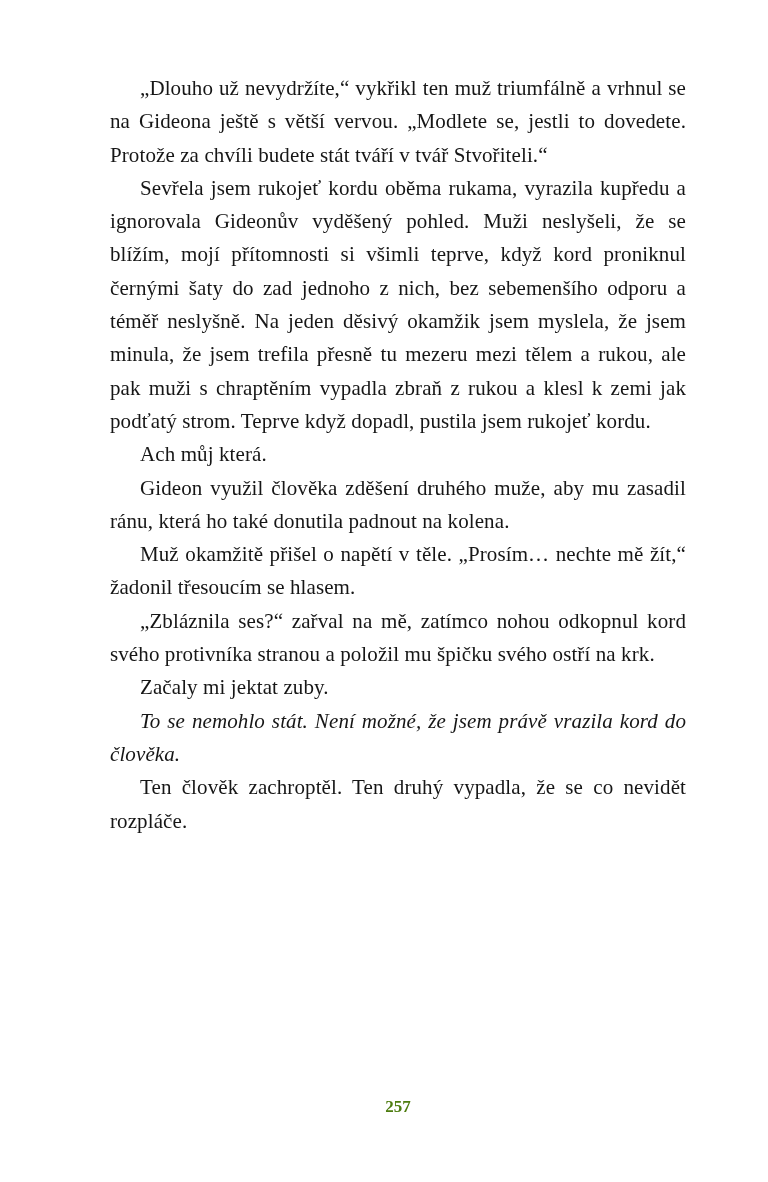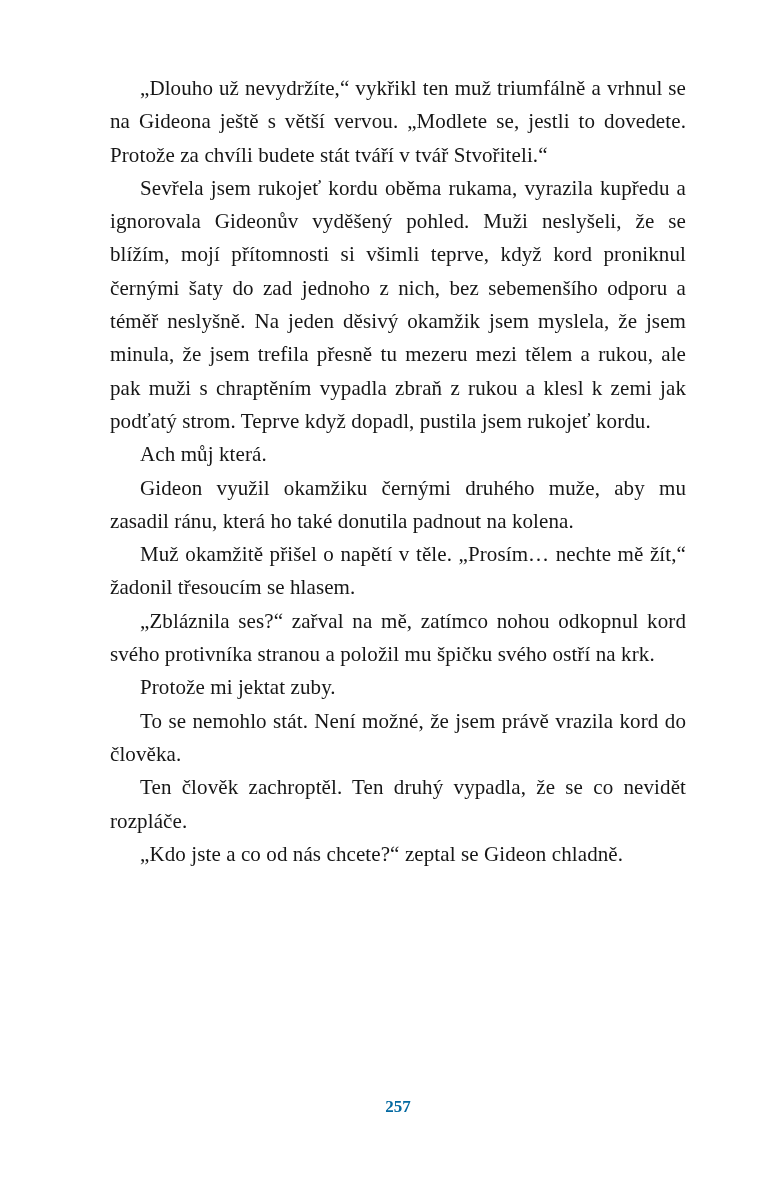--- a/index.html
+++ b/index.html
@@ -30,42 +30,42 @@
     text-align: justify;
     text-justify: inter-word;
     letter-spacing: 0.1px;
   }
   .para {
     margin: 0;
     text-indent: 30px;
     hyphens: auto;
   }
   .para.italic {
+    font-style: italic;
   }
   .page-number {
     position: absolute;
     left: 110px;
     top: 1097px;
     width: 576px;
     text-align: center;
     font-size: 17px;
     font-weight: 700;
-    color: #0369a1;
+    color: #4d7c0f;
   }
 </style>
 </head>
 <body>
 
 <div class="page">
   <div class="text-block">
       <p class="para normal">„Dlouho už nevydržíte,“ vykřikl ten muž triumfálně a vrhnul se na Gideona ještě s větší vervou. „Modlete se, jestli to dovedete. Protože za chvíli budete stát tváří v tvář Stvořiteli.“</p>
       <p class="para normal">Sevřela jsem rukojeť kordu oběma rukama, vyrazila kupředu a ignorovala Gideonův vyděšený pohled. Muži neslyšeli, že se blížím, mojí přítomnosti si všimli teprve, když kord proniknul černými šaty do zad jednoho z nich, bez sebemenšího odporu a téměř neslyšně. Na jeden děsivý okamžik jsem myslela, že jsem minula, že jsem trefila přesně tu mezeru mezi tělem a rukou, ale pak muži s chraptěním vypadla zbraň z rukou a klesl k zemi jak podťatý strom. Teprve když dopadl, pustila jsem rukojeť kordu.</p>
       <p class="para normal">Ach můj která.</p>
-      <p class="para normal">Gideon využil okamžiku černými druhého muže, aby mu zasadil ránu, která ho také donutila padnout na kolena.</p>
+      <p class="para normal">Gideon využil člověka zděšení druhého muže, aby mu zasadil ránu, která ho také donutila padnout na kolena.</p>
       <p class="para normal">Muž okamžitě přišel o napětí v těle. „Prosím… nechte mě žít,“ žadonil třesoucím se hlasem.</p>
       <p class="para normal">„Zbláznila ses?“ zařval na mě, zatímco nohou odkopnul kord svého protivníka stranou a položil mu špičku svého ostří na krk.</p>
-      <p class="para normal">Protože mi jektat zuby.</p>
+      <p class="para normal">Začaly mi jektat zuby.</p>
       <p class="para italic">To se nemohlo stát. Není možné, že jsem právě vrazila kord do člověka.</p>
       <p class="para normal">Ten člověk zachroptěl. Ten druhý vypadla, že se co nevidět rozpláče.</p>
-      <p class="para normal">„Kdo jste a co od nás chcete?“ zeptal se Gideon chladně.</p>
     </div>
   <div class="page-number">257</div>
 </div>
 
 </body></html>

